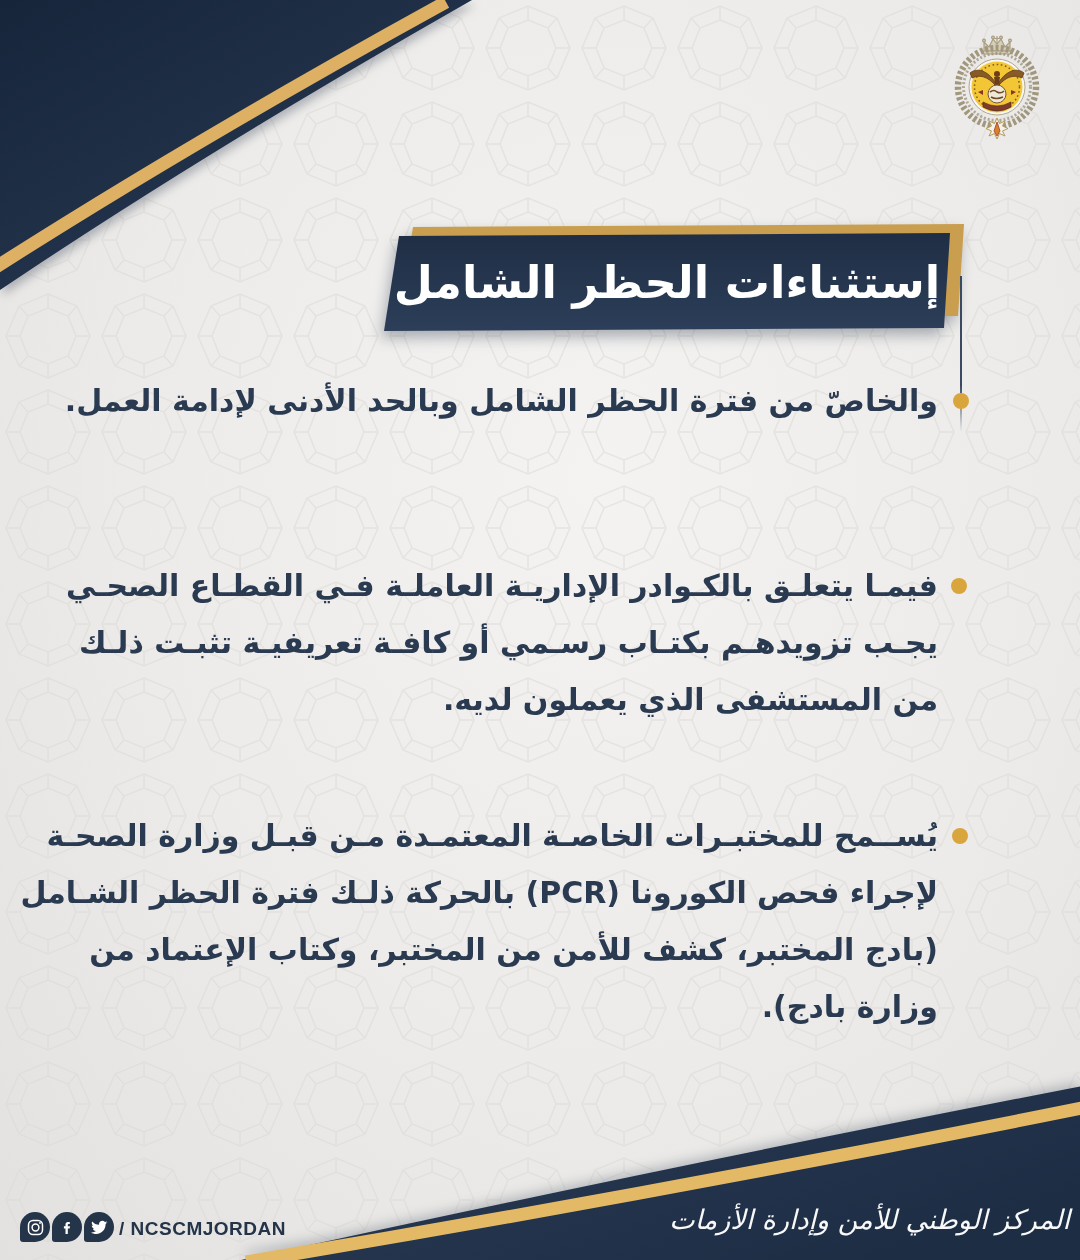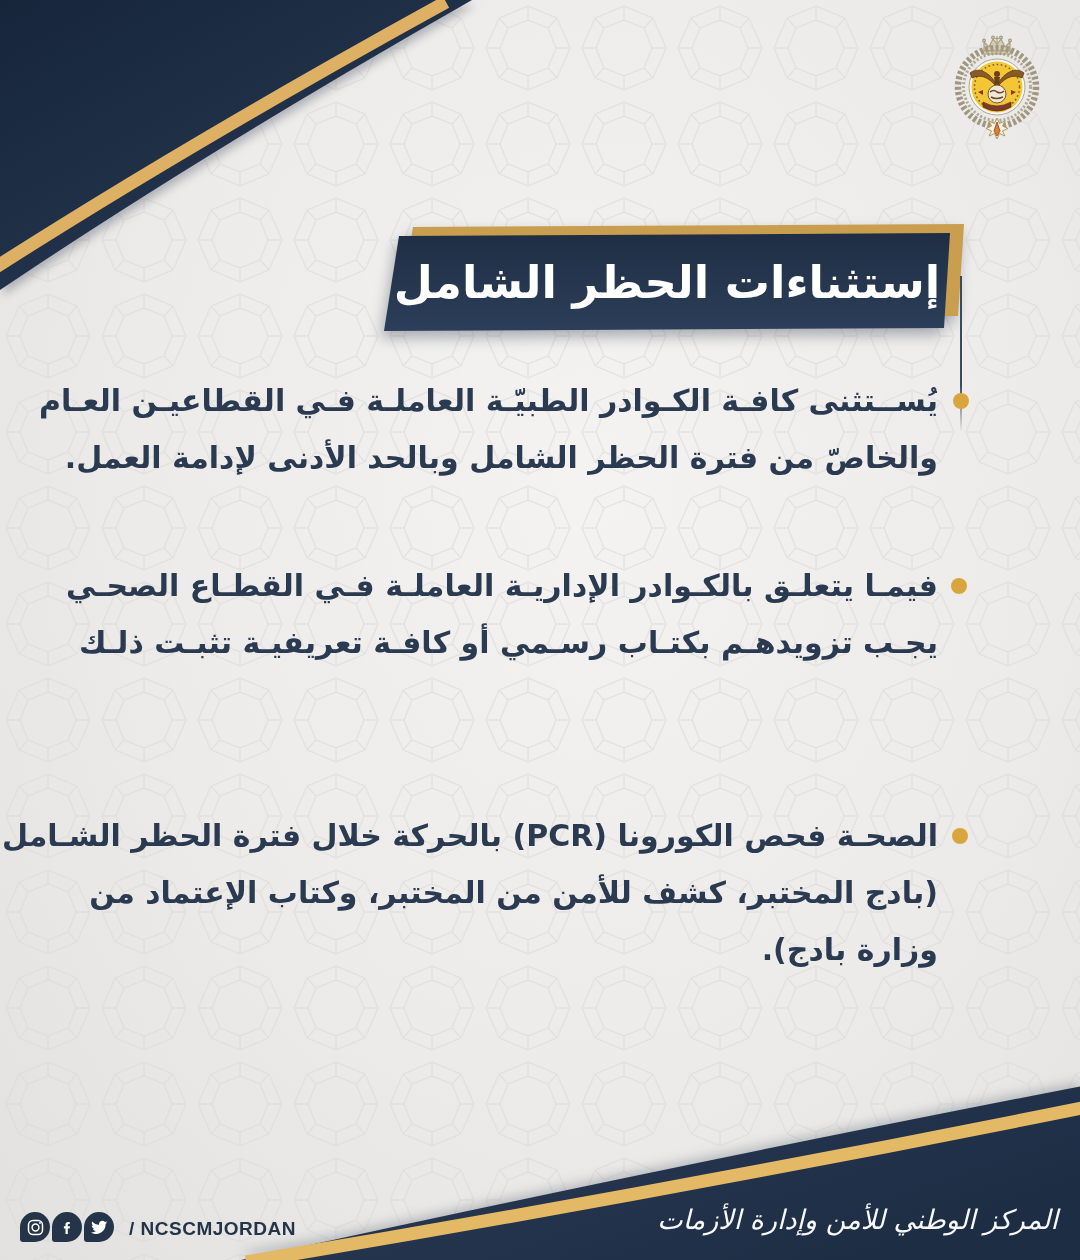--- a/index.html
+++ b/index.html
@@ -36,22 +36,22 @@
   #dot2{left:951px;top:578px;}
   #dot3{left:952px;top:828px;}
 
   
   .social-bubble{position:absolute;top:1212px;width:30px;height:30px;background:#243449;
     border-radius:50% 50% 50% 3px;display:flex;align-items:center;justify-content:center;}
   #bubble-ig{left:20px;}
   #bubble-fb{left:52px;}
   #bubble-tw{left:84px;}
   #social-handle{position:absolute;left:119px;top:1218px;color:#243449;
-    font-family:"Liberation Sans",sans-serif;font-weight:bold;font-size:19px;letter-spacing:.5px;margin-left:10px;}
-  #signature{position:absolute;right:22px;top:1204px;color:#ffffff;direction:rtl;
+    font-family:"Liberation Sans",sans-serif;font-weight:bold;font-size:19px;letter-spacing:.5px;}
+  #signature{position:absolute;right:10px;top:1204px;color:#ffffff;direction:rtl;
     font-style:italic;font-size:27px;white-space:nowrap;opacity:.97;}
 
   
   #logo{position:absolute;left:947px;top:30px;}
 </style>
 </head>
 <body>
 
 <div id="canvas">
 
@@ -109,33 +109,34 @@
       </linearGradient>
     </defs>
     <polygon points="43,14 594,11 588,103 28,106" fill="#c99e4e"></polygon>
     <polygon points="29,23 580,20 574,115 14,118" fill="url(#bannerGrad)"></polygon>
   </svg>
   <div id="banner-text">إستثناءات الحظر الشامل</div>
   <div id="banner-drop-line"></div>
 
   <div class="bullet-dot" id="dot1"></div>
   <div class="bullet-text" id="bullet1-text" dir="rtl">
-    <div>يُســتثنى كافـة الكـوادر الطبيّـة العاملـة فـي القطاعيـن العـام</div>
     <div>والخاصّ من فترة الحظر الشامل وبالحد الأدنى لإدامة العمل.</div>
   </div>
 
   <div class="bullet-dot" id="dot2"></div>
   <div class="bullet-text" id="bullet2-text" dir="rtl">
     <div>فيمـا يتعلـق بالكـوادر الإداريـة العاملـة فـي القطـاع الصحـي</div>
     <div>يجـب تزويدهـم بكتـاب رسـمي أو كافـة تعريفيـة تثبـت ذلـك</div>
+    <div>من المستشفى الذي يعملون لديه.</div>
   </div>
 
   <div class="bullet-dot" id="dot3"></div>
   <div class="bullet-text" id="bullet3-text" dir="rtl">
-    <div>الصحـة فحص الكورونا (PCR) بالحركة خلال فترة الحظر الشـامل</div>
+    <div>يُســمح للمختبـرات الخاصـة المعتمـدة مـن قبـل وزارة الصحـة</div>
+    <div>لإجراء فحص الكورونا (PCR) بالحركة ذلـك فترة الحظر الشـامل</div>
     <div>(بادج المختبر، كشف للأمن من المختبر، وكتاب الإعتماد من</div>
     <div>وزارة بادج).</div>
   </div>
 
   <svg id="logo" width="100" height="120" viewBox="0 0 100 120">
 
     <g stroke="#a99e83" stroke-width="1.2" fill="#d6cdb6">
       <path d="M37,21 L37,12 L42,17 L46,9 L50,14 L54,9 L58,17 L63,12 L63,21 Z"></path>
       <rect x="36" y="21" width="28" height="3" rx="1"></rect>
       <circle cx="37" cy="10.5" r="1.4"></circle>

